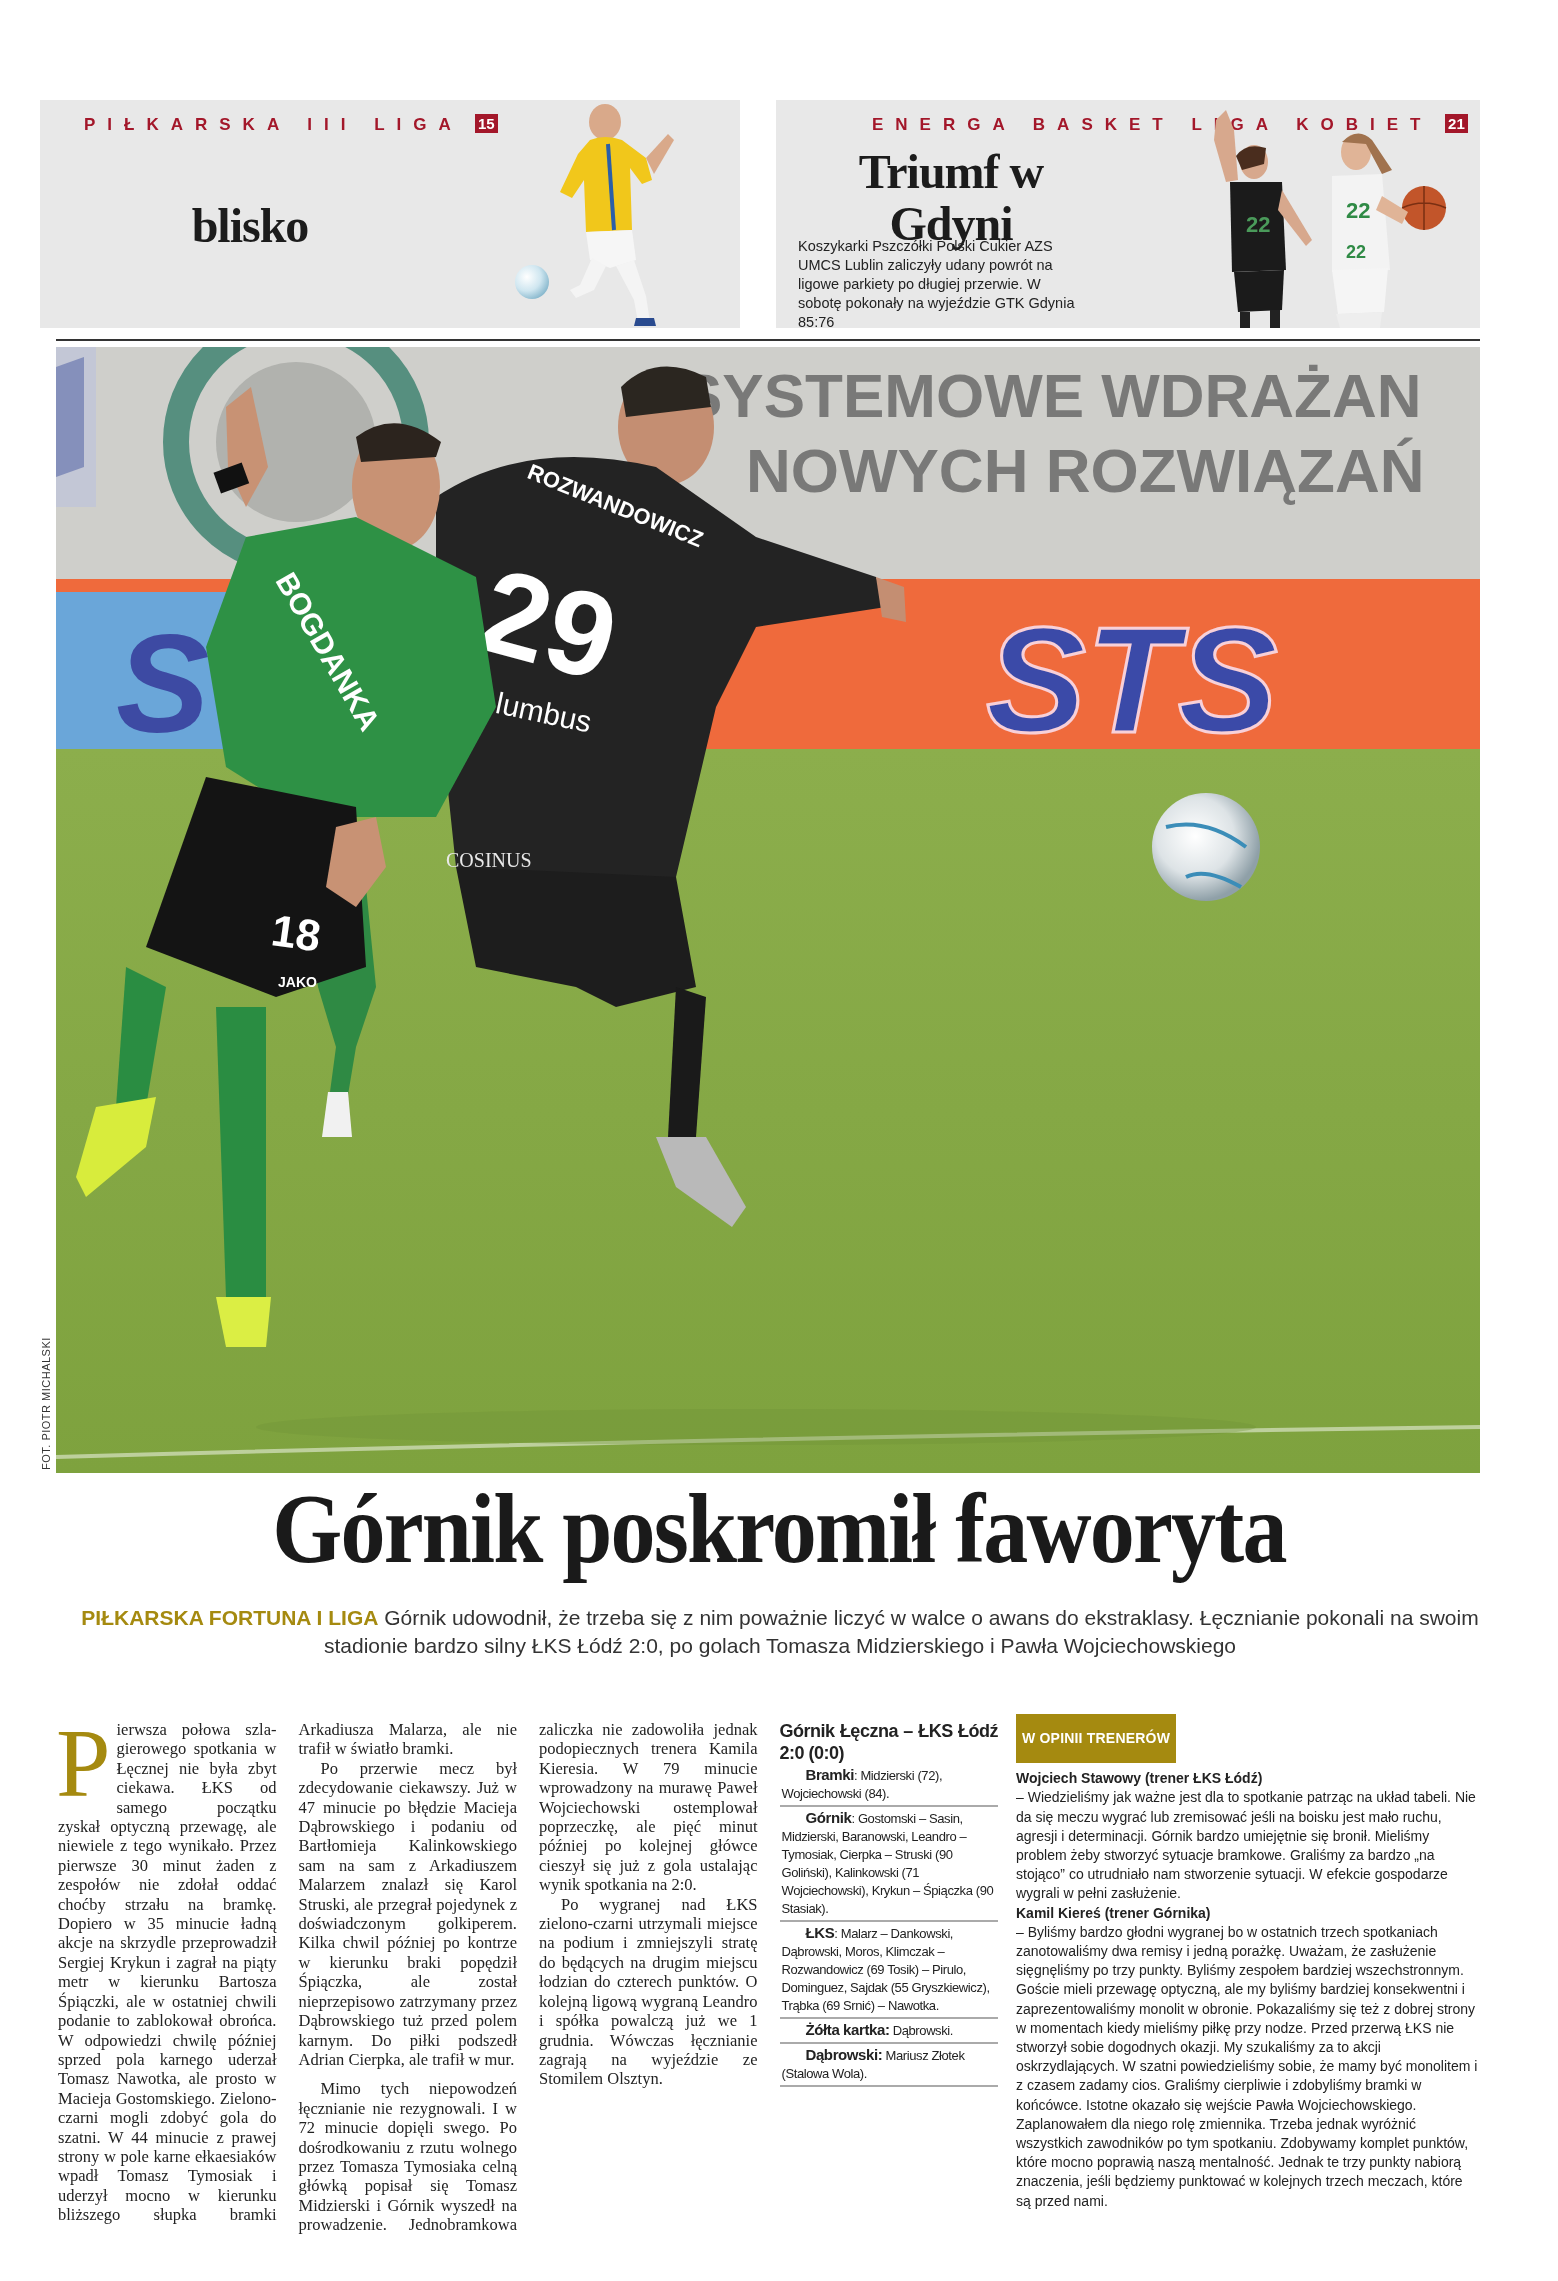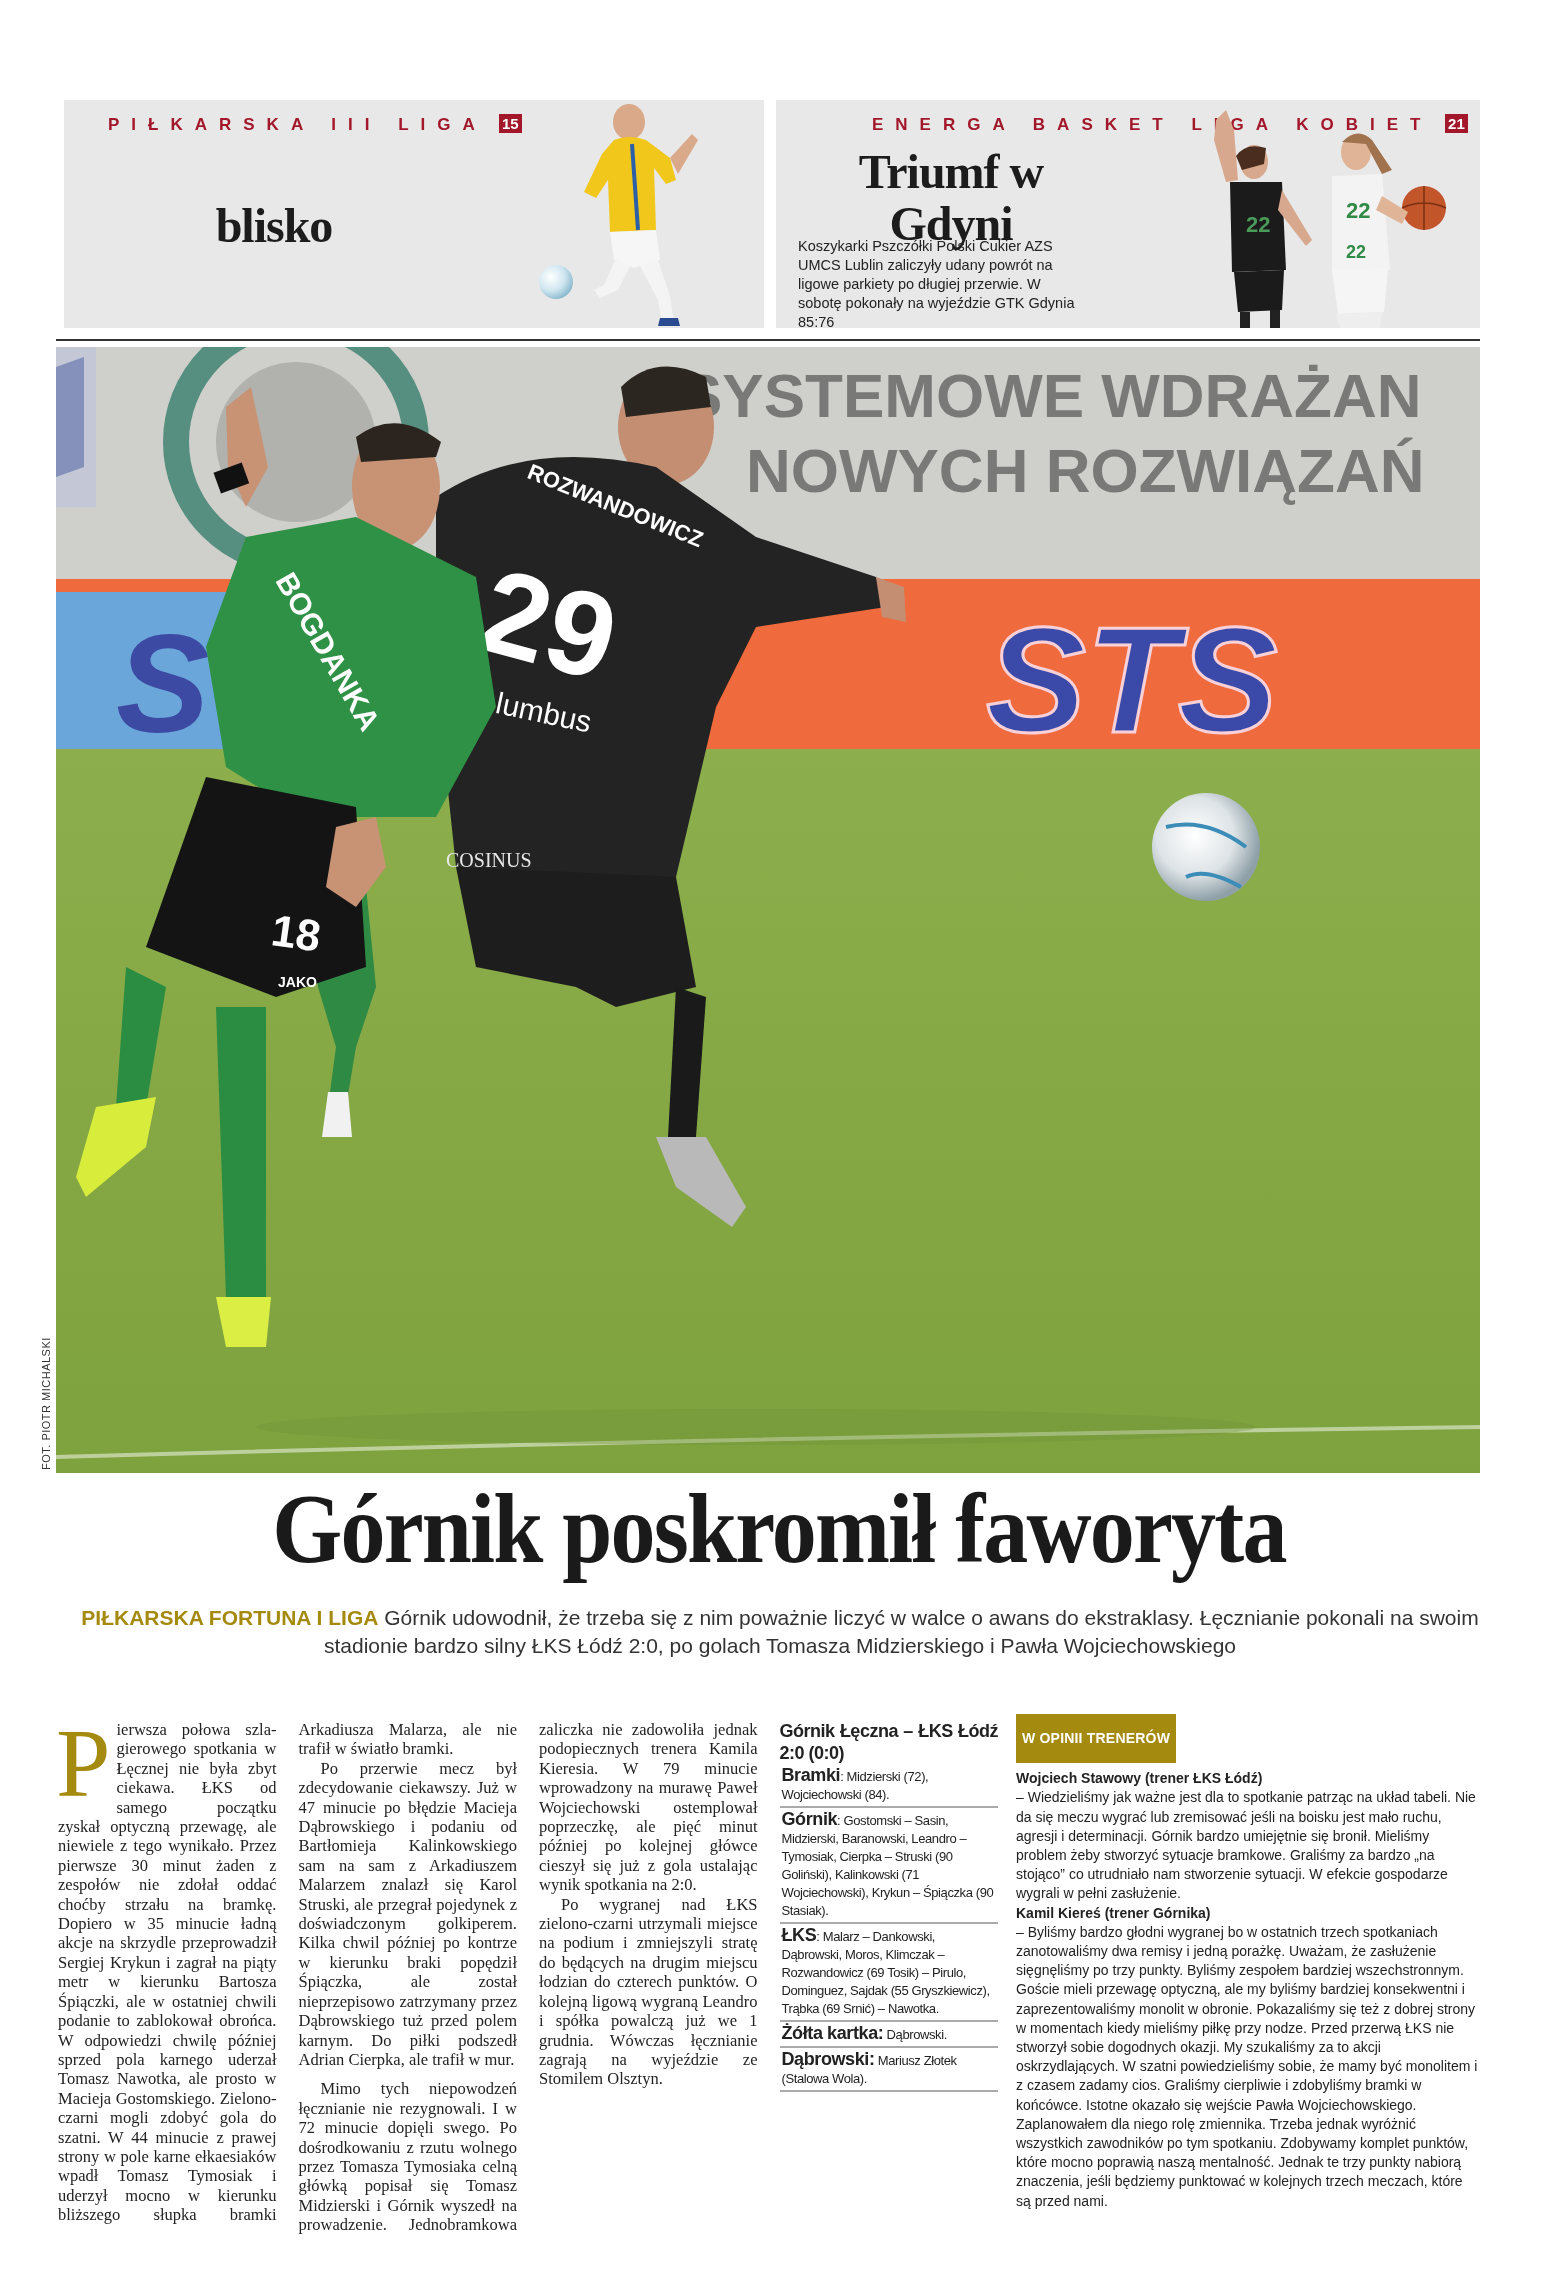--- a/index.html
+++ b/index.html
@@ -1,21 +1,21 @@
 <!DOCTYPE html>
 <html><head>
 <meta charset="utf-8">
 <style>
   * { box-sizing: border-box; margin: 0; padding: 0; }
   html, body { width: 1558px; height: 2281px; background: #ffffff; overflow: hidden; }
   body { position: relative; font-family: "Liberation Serif", serif; color: #1a1a1a; }
 
   
   .teaser { position: absolute; top: 100px; height: 228px; background: #e8e8e8; overflow: hidden; }
-  .teaser.left { left: 64px; width: 700px; padding-left: 32px; }
+  .teaser.left { left: 40px; width: 700px; padding-left: 32px; }
   .teaser.right { left: 776px; width: 704px; }
   .kicker { position: absolute; top: 14px; font-family: "Liberation Sans", sans-serif; font-size: 17px; font-weight: bold; color: #a3172a; letter-spacing: 12px; white-space: nowrap; }
   .kicker .pg { display: inline-block; background: #a3172a; color: #fff; letter-spacing: 0; font-size: 15px; padding: 1px 3px; margin-left: -4px; vertical-align: 1px; }
   .teaser-title { position: absolute; font-family: "Liberation Serif", serif; font-weight: bold; color: #1c1c1c; line-height: 52px; text-align: center; letter-spacing: -1px; }
   .teaser-dek { position: absolute; font-family: "Liberation Sans", sans-serif; font-size: 14.5px; line-height: 19px; color: #222; }
   .teaser.left .kicker { left: 44px; }
   .teaser.left .teaser-title { left: 30px; width: 360px; top: 48px; font-size: 48px; }
   .teaser.left .teaser-dek { left: 5px; top: 158px; width: 340px; }
   .teaser.right .kicker { left: 96px; }
   .teaser.right .teaser-title { left: 20px; width: 310px; top: 46px; font-size: 48px; }
@@ -32,21 +32,21 @@
   .photo-credit { position: absolute; left: 40px; top: 1470px; transform: rotate(-90deg); transform-origin: left top; font-family: "Liberation Sans", sans-serif; font-size: 11px; color: #333; letter-spacing: 0.5px; white-space: nowrap; }
 
   
   .headline { position: absolute; left: 0; width: 1558px; top: 1474px; text-align: center; font-family: "Liberation Serif", serif; font-weight: bold; font-size: 100px; line-height: 110px; color: #1a1a1a; letter-spacing: -2px; transform: scaleX(0.9); }
   .lead { position: absolute; left: 80px; width: 1400px; top: 1604px; text-align: center; font-family: "Liberation Sans", sans-serif; font-size: 21px; line-height: 28px; color: #333; }
   .lead .lead-kicker { font-weight: bold; color: #a58a10; }
   .dropcap { float: left; font-size: 98px; line-height: 78px; color: #a58a10; margin: 4px 6px 0 -2px; font-family: "Liberation Serif", serif; }
 
   .box-title { font-family: "Liberation Sans", sans-serif; font-weight: bold; font-size: 18px; line-height: 22px; margin-top: 10px; letter-spacing: -0.5px; }
   .box-row { font-family: "Liberation Sans", sans-serif; font-size: 13px; line-height: 18px; border-bottom: 2px solid #aaa; padding: 2px 0 2px 2px; text-align: left; letter-spacing: -0.4px; }
-  .box-row b { font-size: 18px; }
+  .box-row b { font-size: 15px; margin-left: 24px; }
 
   
   .opinions { position: absolute; left: 1016px; top: 1714px; width: 464px; font-family: "Liberation Sans", sans-serif; font-size: 14px; line-height: 19.2px; color: #222; }
   .op-tag { display: inline-block; background: #a58a10; color: #fff; font-weight: bold; font-size: 14px; padding: 15px 6px; letter-spacing: 0.2px; margin-bottom: 6px; }
   .op-name { font-weight: bold; }
 </style>
 </head>
 <body>
 
 <div class="teaser left">

